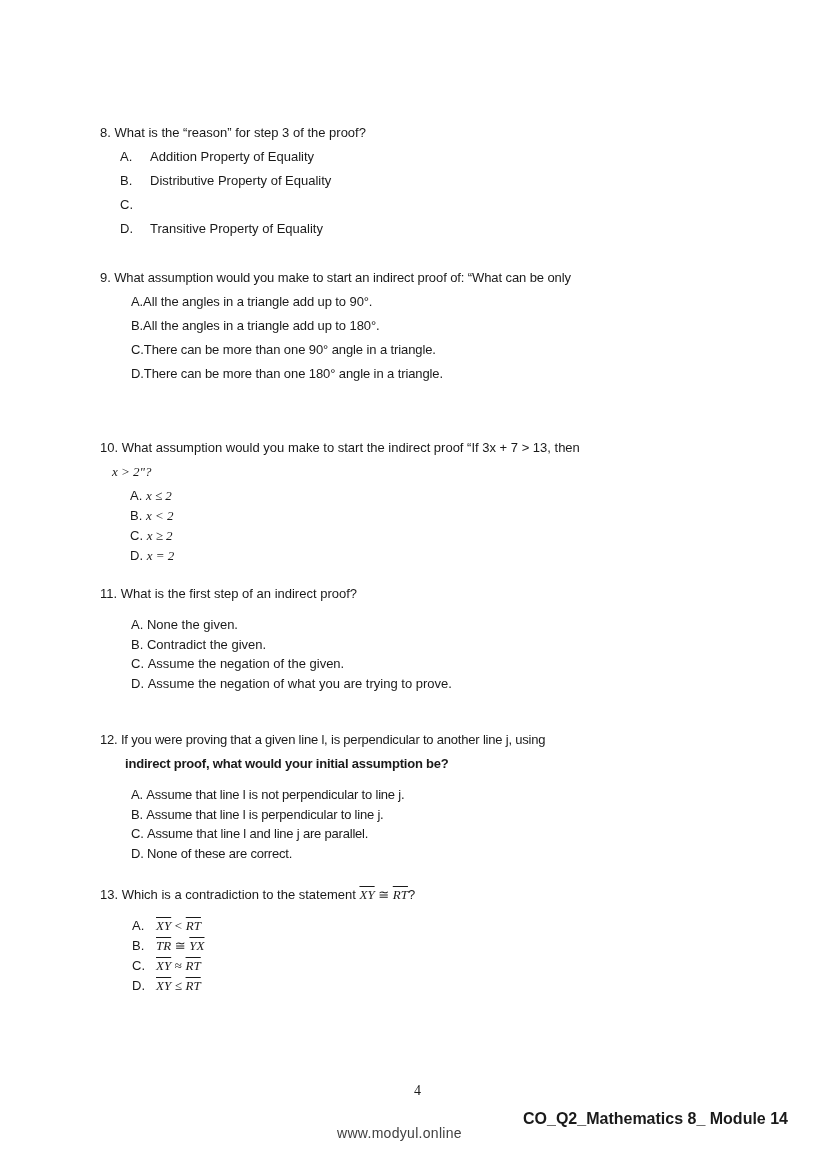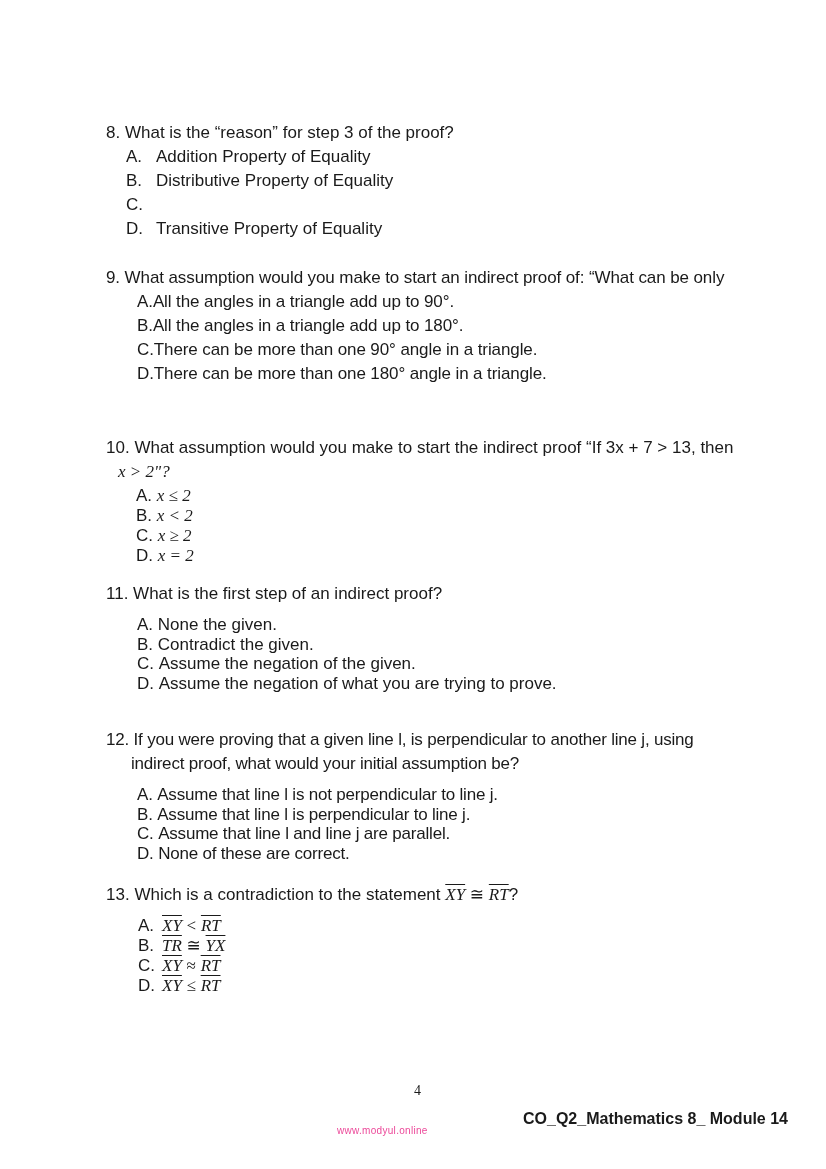--- a/index.html
+++ b/index.html
@@ -1,29 +1,29 @@
 <!DOCTYPE html>
 <html><head>
 <meta charset="utf-8">
 <style>
   html, body { margin: 0; padding: 0; }
   body {
     width: 826px; height: 1169px; background: #ffffff; position: relative; overflow: hidden;
     font-family: "Liberation Sans", sans-serif; color: #1a1a1a;
   }
-  .q { position: absolute; left: 106px; width: 640px; font-size: 17px; line-height: 24px; }
+  .q { position: absolute; left: 100px; width: 640px; font-size: 13px; line-height: 24px; }
   .stem { margin: 0; }
   .stem-cont { padding-left: 20px; }
   .math { font-family: "Liberation Serif", serif; font-style: italic; }
   .opt { display: flex; }
   .opt-letter { display: inline-block; }
   .ov { text-decoration: overline; font-family: "Liberation Serif", serif; font-style: italic; }
   .footer-page { position: absolute; left: 414px; top: 1083px; font-family: "Liberation Serif", serif; font-size: 14px; }
   .footer-module { position: absolute; right: 38px; top: 1098px; font-weight: bold; font-size: 16px; margin-top: 12px; }
-  .footer-watermark { position: absolute; left: 337px; top: 1125px; font-size: 10px; color: #ec4899; letter-spacing: 0.3px; }
+  .footer-watermark { position: absolute; left: 337px; top: 1125px; font-size: 14px; color: #404040; letter-spacing: 0.3px; }
 </style>
 </head>
 <body>
 
 <div class="q" style="top:121px;">
   <p class="stem">
     <span>8.</span>
     <span>What is the “reason” for step 3 of the proof?</span>
   </p>
   <div style="padding-left:20px;">
@@ -95,21 +95,21 @@
     <div class="opt"><span class="opt-letter">C.</span>&nbsp;<span>Assume the negation of the given.</span></div>
     <div class="opt"><span class="opt-letter">D.</span>&nbsp;<span>Assume the negation of what you are trying to prove.</span></div>
   </div>
 </div>
 
 <div class="q" style="top:722px; letter-spacing:-0.2px;margin-top:6px;">
   <p class="stem">
     <span>12.</span>
     <span>If you were proving that a given line l, is perpendicular to another line j, using</span>
   </p>
-  <p class="stem" style="padding-left:25px;">indirect proof, what would your initial assumption be?</p>
+  <p class="stem" style="padding-left:25px;font-weight:bold;">indirect proof, what would your initial assumption be?</p>
   <div style="padding-left:31px; line-height:19.5px; margin-top:9px;">
     <div class="opt"><span class="opt-letter">A.</span>&nbsp;<span>Assume that line l is not perpendicular to line j.</span></div>
     <div class="opt"><span class="opt-letter">B.</span>&nbsp;<span>Assume that line l is perpendicular to line j.</span></div>
     <div class="opt"><span class="opt-letter">C.</span>&nbsp;<span>Assume that line l and line j are parallel.</span></div>
     <div class="opt"><span class="opt-letter">D.</span>&nbsp;<span>None of these are correct.</span></div>
   </div>
 </div>
 
 <div class="q" style="top:883px;">
   <p class="stem">

